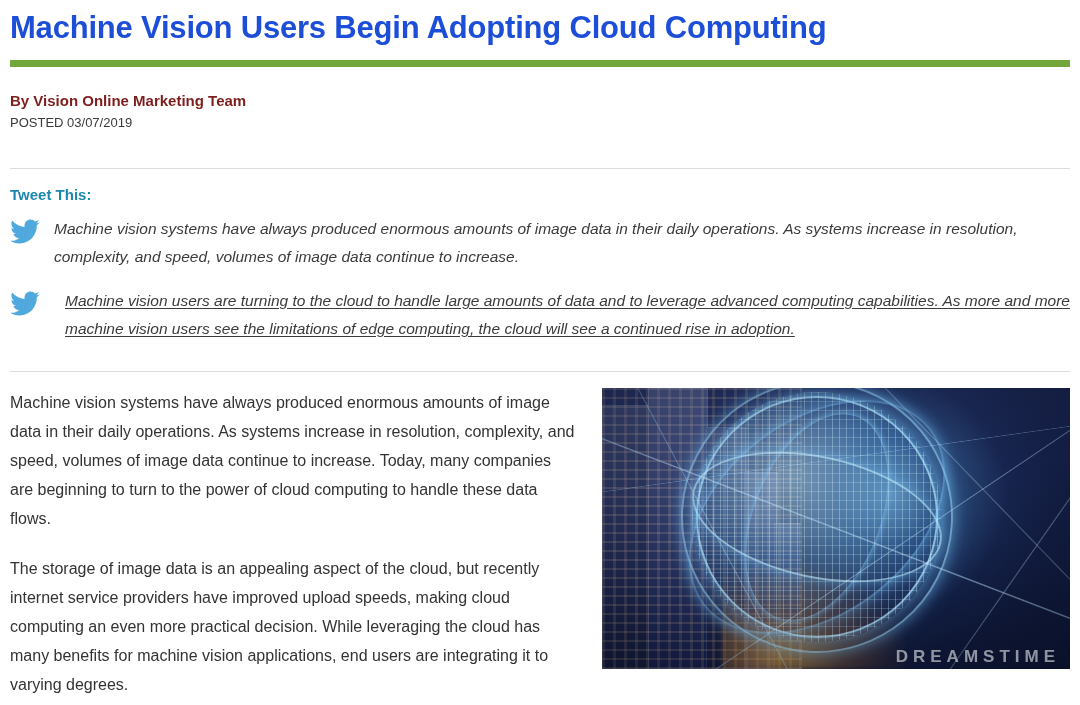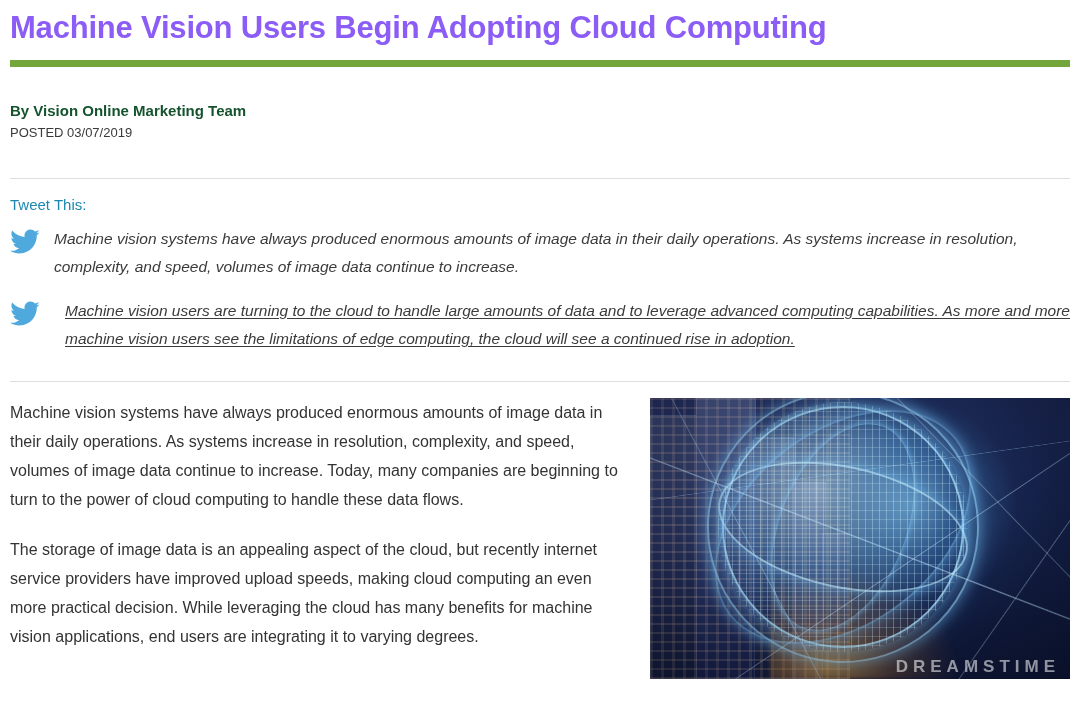--- a/index.html
+++ b/index.html
@@ -23,41 +23,40 @@
     padding: 0 10px;
   }
 
   
   .article-title {
     margin: 0;
     padding: 6px 0 0 0;
     font-size: 31px;
     line-height: 44px;
     font-weight: bold;
-    color: #8b5cf6;
+    color: #1d4ed8;
     letter-spacing: -0.2px;
     font-family: "Liberation Sans", sans-serif;
   }
   .green-rule {
     height: 7px;
     background: #73A63B;
     margin: 10px 0 0 0;
     width: 100%;
   }
 
   
   .byline-block {
     padding-top: 23px;
   }
   .byline-author {
     font-size: 15px;
     line-height: 21px;
     font-weight: bold;
-    color: #14532d;
-    margin-top: 10px;
+    color: #7f1d1d;
   }
   .byline-posted {
     font-size: 13px;
     line-height: 23px;
     color: #3a3a3a;
     font-weight: normal;
   }
 
   
   .hr-light {
@@ -65,21 +64,21 @@
     border-top: 1px solid #dddddd;
     margin: 0;
     width: 100%;
   }
   .hr-top-tweets { margin-top: 34px; }
   .hr-bottom-tweets { margin-top: 28px; }
 
   
   .tweet-heading {
     font-size: 15px;
-    font-weight: normal;
+    font-weight: bold;
     color: #1C88B0;
     padding-top: 16px;
     line-height: 20px;
   }
   .tweet-list {
     padding-top: 10px;
   }
   .tweet-row {
     display: flex;
     align-items: flex-start;
@@ -106,21 +105,21 @@
     text-underline-offset: 2px;
   }
 
   
   .body-wrap {
     position: relative;
     padding-top: 16px;
   }
   .figure {
     float: right;
-    width: 420px;
+    width: 468px;
     height: 281px;
     margin: 0 0 8px 24px;
     position: relative;
     overflow: hidden;
     background: #12183a;
   }
   .figure .photo {
     position: absolute;
     inset: 0;
     background:

